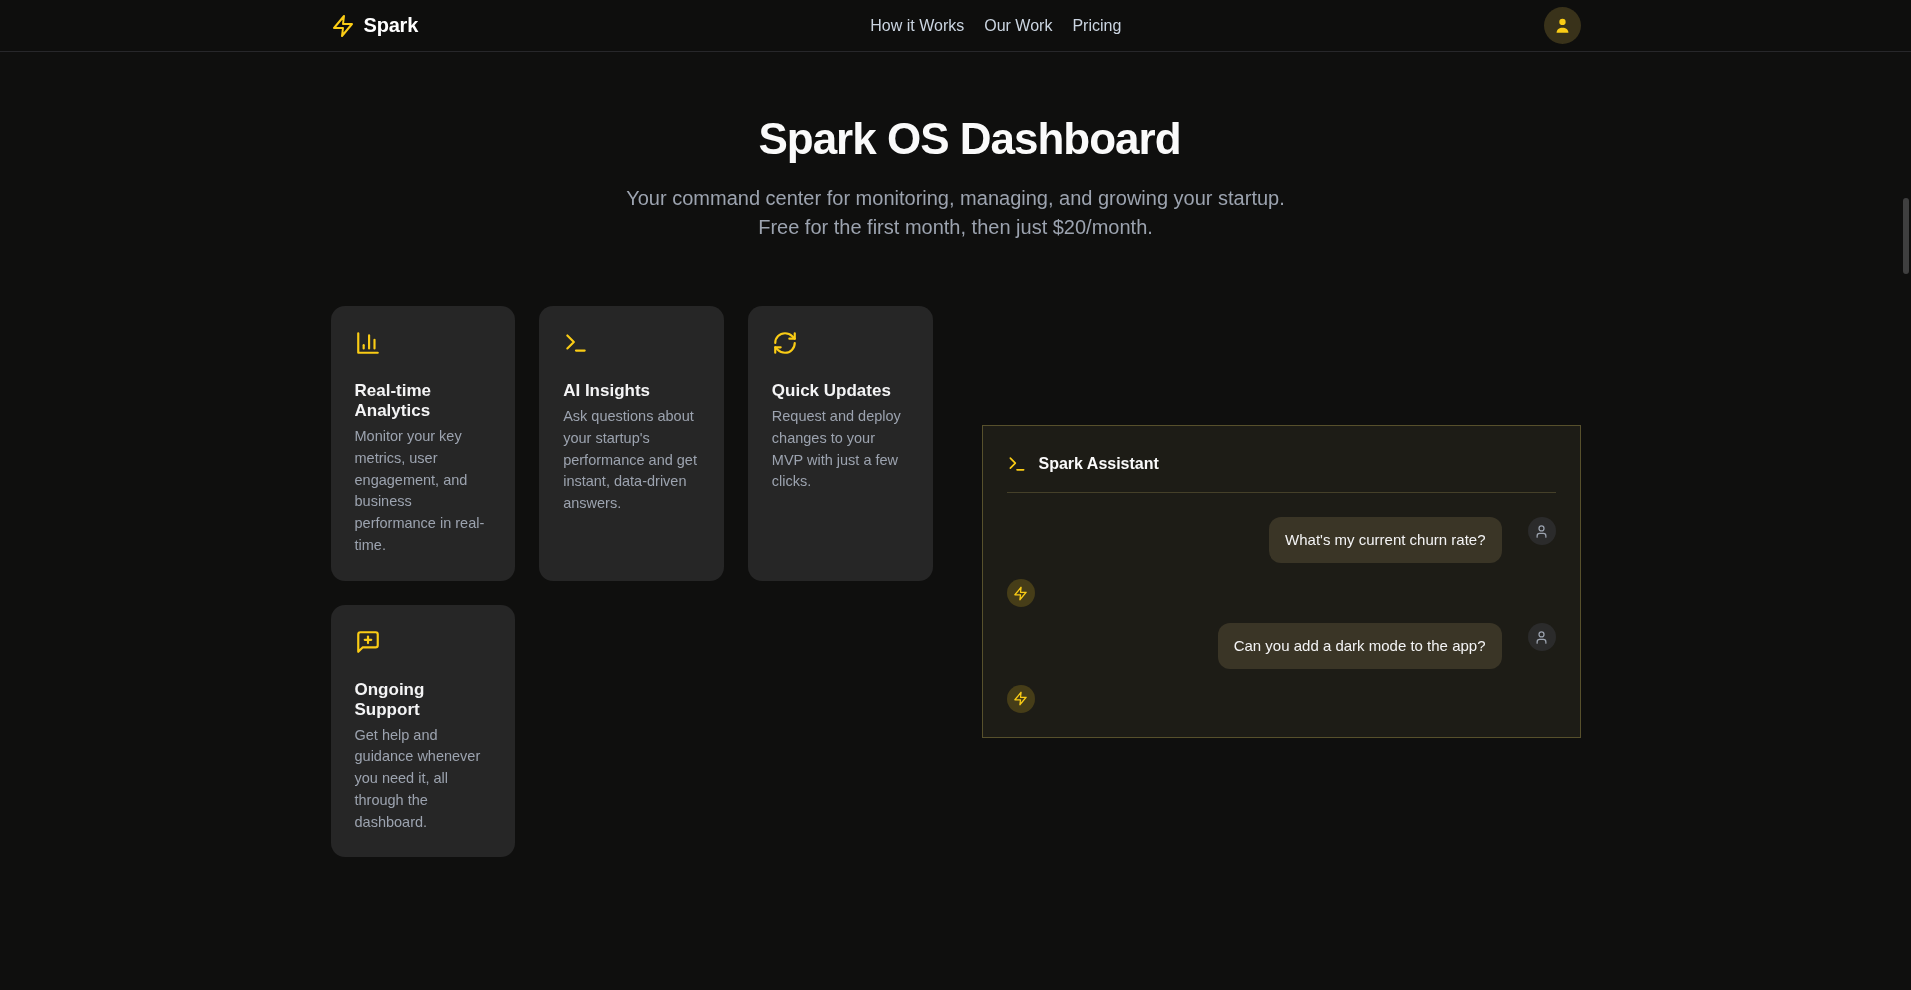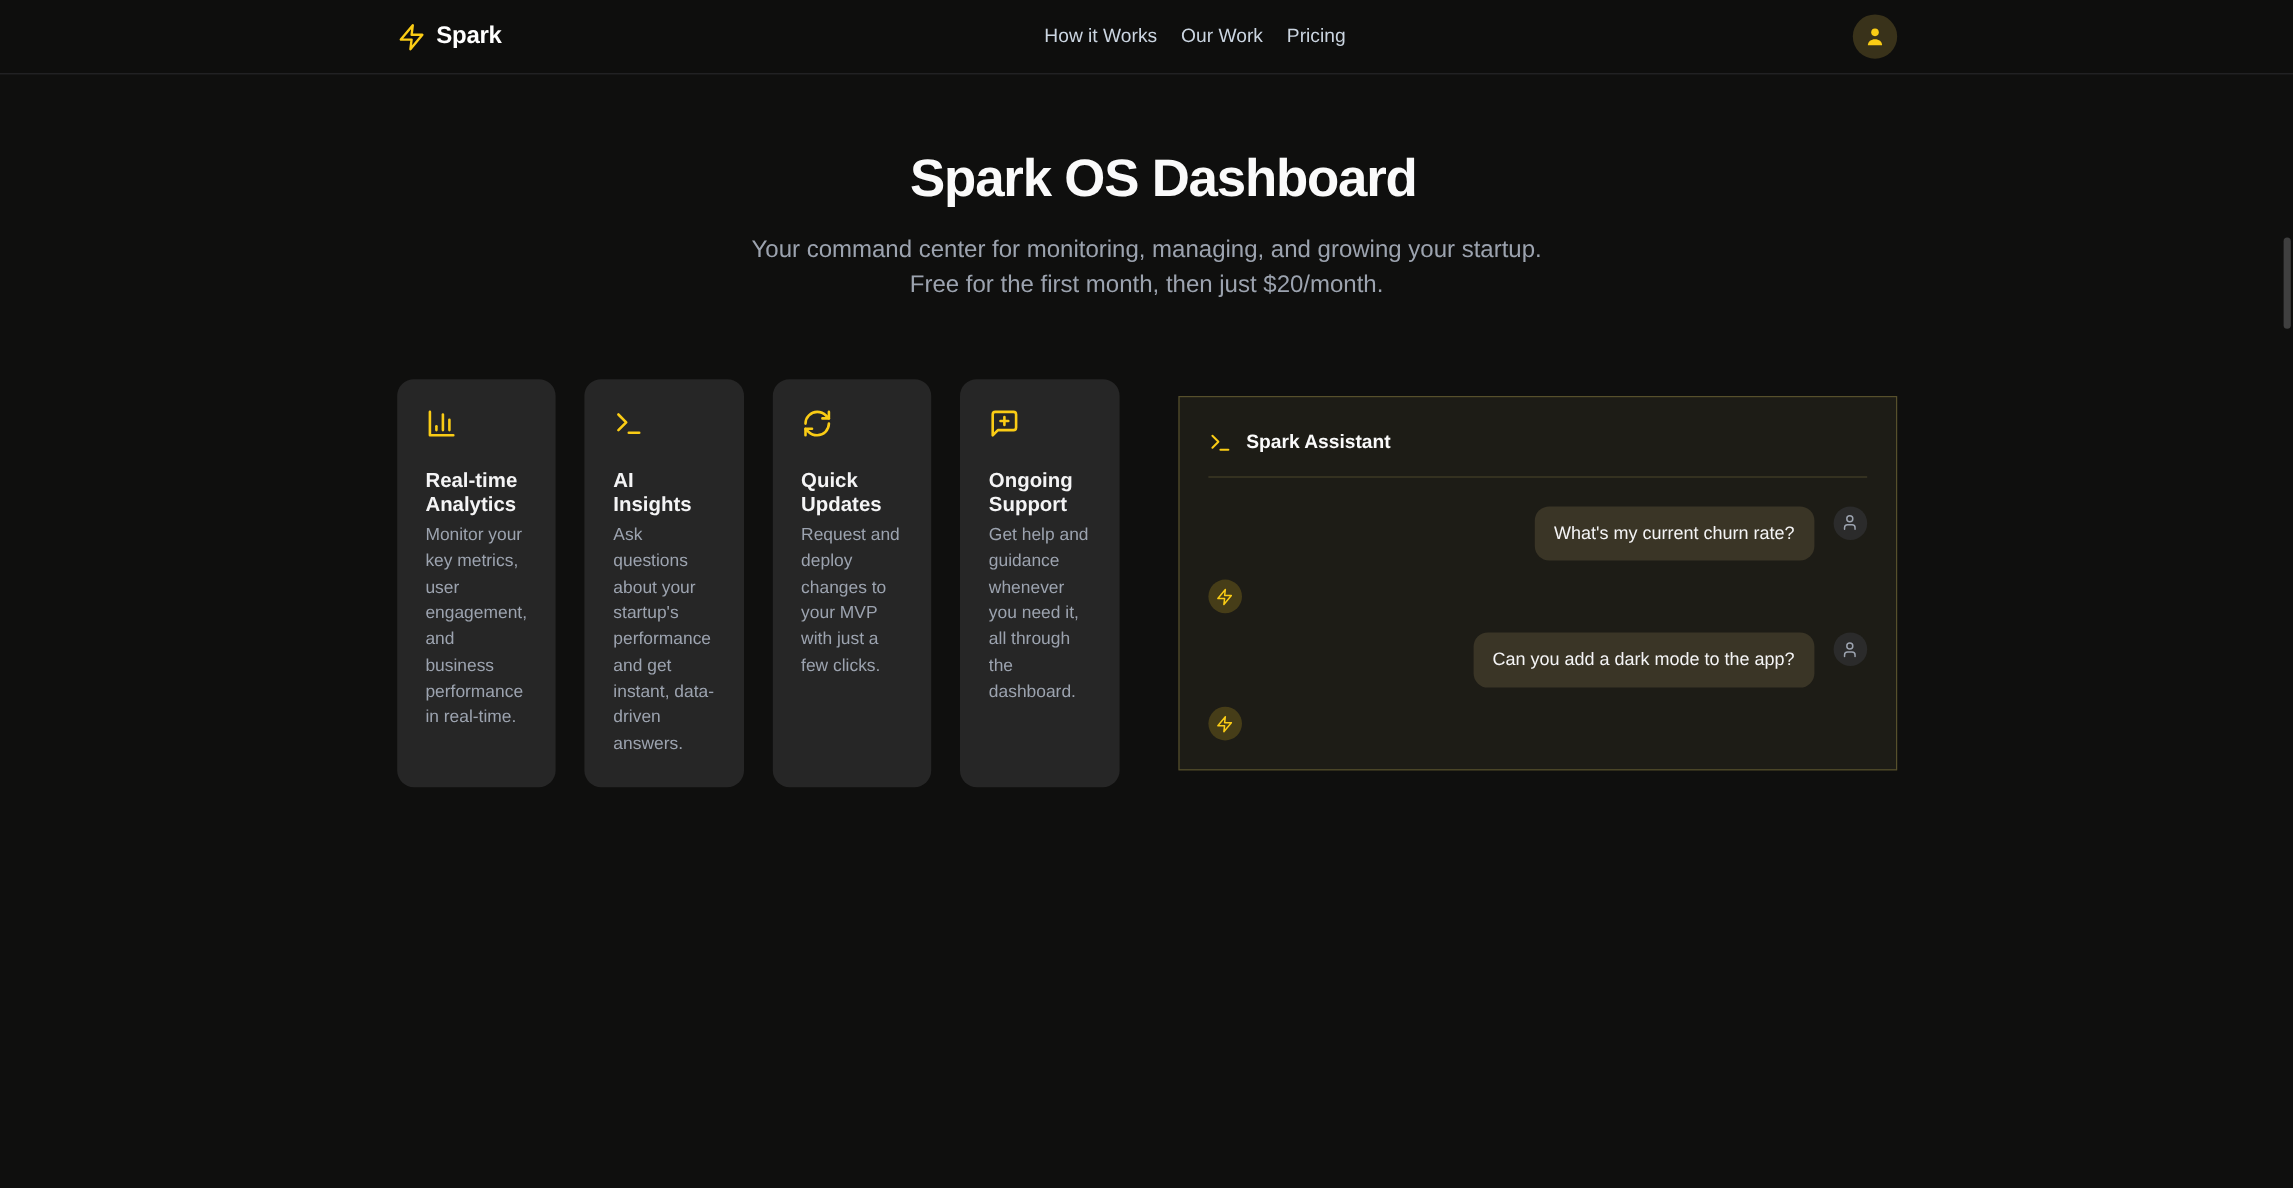--- a/index.html
+++ b/index.html
@@ -13,21 +13,21 @@
   body{
     background:var(--background,#0f0f0e);
     font-family:"Liberation Sans","DejaVu Sans",sans-serif;
     color:#fff;
     width:1911px;height:990px;
     overflow:hidden;
     position:relative;
   }
   
   header{
-    height:62px;
+    height:52px;
     border-bottom:1px solid #27272a;
     background:#0e0e0d;
   }
   .header-inner{
     max-width:1250px;height:100%;margin:0 auto;
     display:flex;align-items:center;
   }
   .logo{display:flex;align-items:center;gap:9px;cursor:pointer;background:none;border:none;color:#fff;}
   .logo svg{width:24px;height:24px;color:var(--accent);}
   .logo-text{font-size:20px;font-weight:bold;letter-spacing:-.2px;}
@@ -50,21 +50,21 @@
     margin:20px auto 0;max-width:690px;
     font-size:20px;line-height:1.45;color:var(--muted);
   }
   
   .content{
     max-width:1250px;margin:64px auto 0;
     display:flex;align-items:center;gap:49px;
   }
   .features{
     width:602px;flex:0 0 602px;
-    display:grid;grid-template-columns:1fr 1fr 1fr 1fr;gap:24px;
+    display:grid;grid-template-columns:1fr 1fr 1fr;gap:24px;
   }
   .card{
     background:var(--card,#262626);
     border-radius:14px;
     padding:24px;
   }
   .card .icon{display:block;width:26px;height:26px;color:var(--accent);}
   .card .icon svg{width:26px;height:26px;}
   .card h3{margin-top:25px;font-size:17px;font-weight:bold;color:#f4f4f5;}
   .card p{margin-top:5px;font-size:14.5px;line-height:1.5;color:var(--muted);}
@@ -73,21 +73,21 @@
     flex:1;
     background:#1d1c16;
     border:1px solid #57502c;
     border-radius:0;
     padding:24px;
   }
   .chat-header{display:flex;align-items:center;gap:12px;padding:4px 0 18px;border-bottom:1px solid #454029;}
   .chat-header svg{width:20px;height:20px;color:var(--accent);}
   .chat-header .chat-title{font-size:16px;font-weight:bold;color:#fafafa;}
   .chat-messages{padding-top:24px;display:flex;flex-direction:column;gap:16px;}
-  .msg-row{display:flex;align-items:flex-start;gap:16px;}
+  .msg-row{display:flex;align-items:flex-start;gap:26px;}
   .msg-row.user{justify-content:flex-end;}
   .msg-avatar{
     flex:0 0 28px;width:28px;height:28px;border-radius:50%;
     display:flex;align-items:center;justify-content:center;
   }
   .msg-avatar.assistant-avatar{background:#463d18;}
   .msg-avatar.assistant-avatar svg{width:15px;height:15px;color:var(--accent);}
   .msg-avatar.user-avatar{background:#2b2b2b;}
   .msg-avatar.user-avatar svg{width:15px;height:15px;color:#9ca3af;}
   .bubble{

